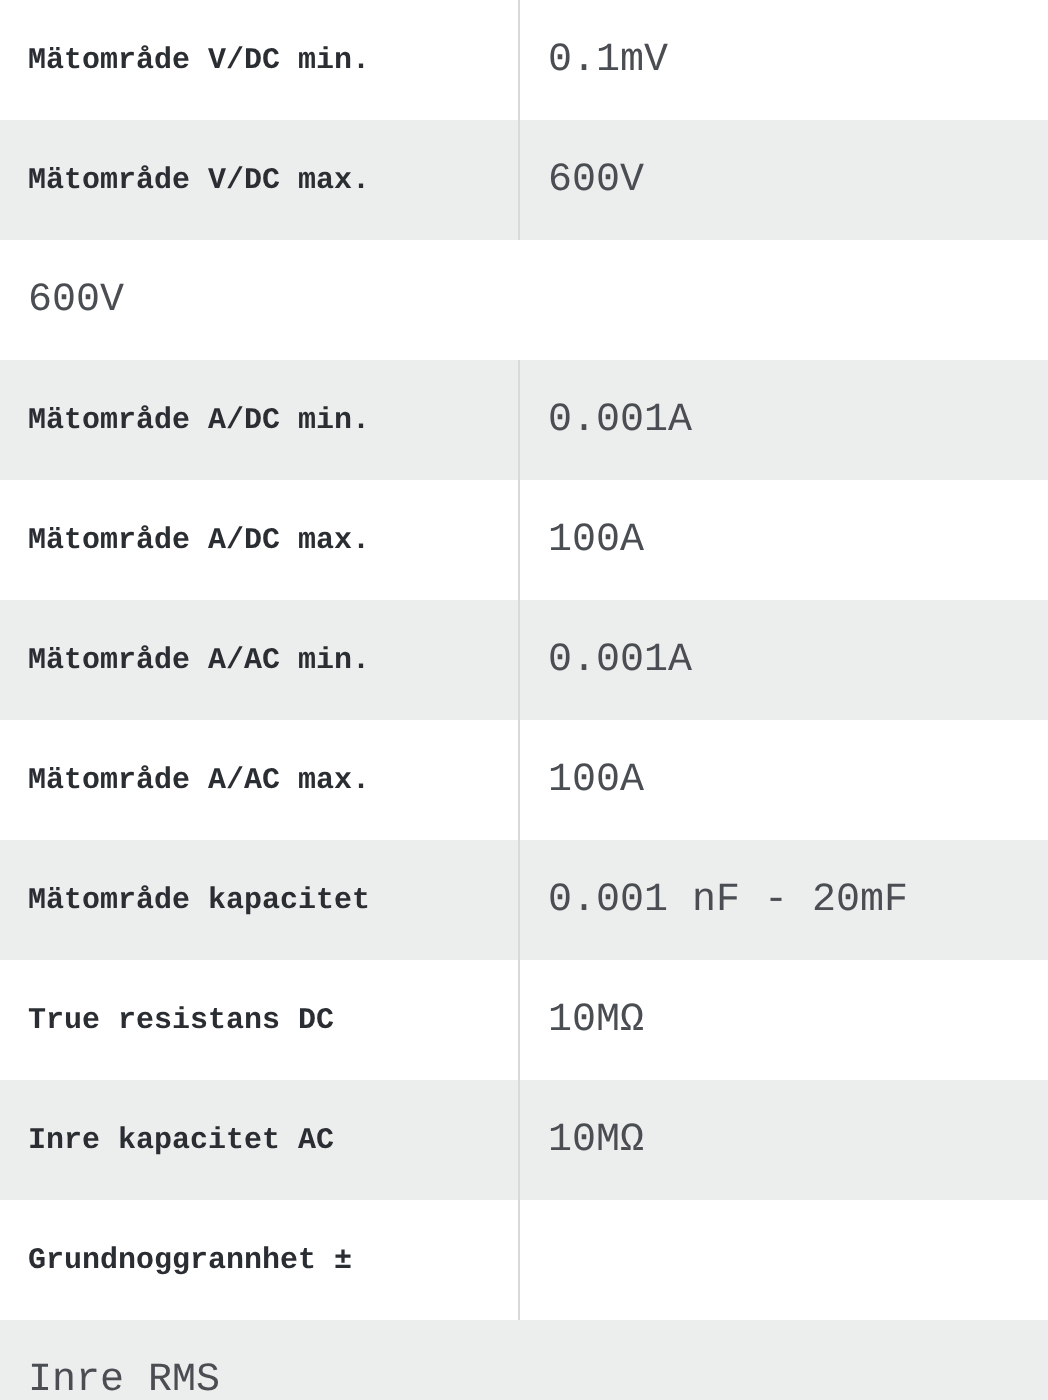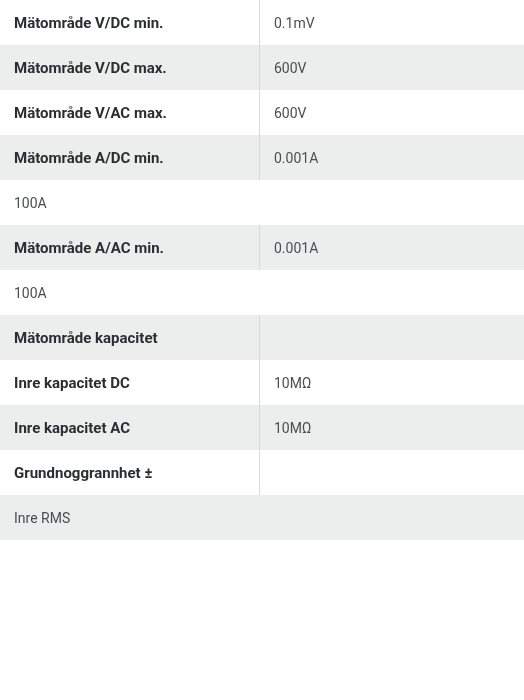--- a/index.html
+++ b/index.html
@@ -12,22 +12,23 @@
       width: 524px;
       background: #ffffff;
       color: #2a2e33;
     }
     .spec-table {
       width: 100%;
       border-collapse: collapse;
     }
     .spec-row {
       display: flex;
-      height: 45px;
+      height: 60px;
       align-items: center;
+      font-family: Liberation Mono, monospace;
     }
     .spec-row:nth-child(odd) {
       background: #ffffff;
     }
     .spec-row:nth-child(even) {
       background: #eceded;
     }
     .spec-label {
       width: 260px;
       padding-left: 14px;
@@ -36,59 +37,61 @@
       color: #2a2e33;
       border-right: 1px solid #d8d9da;
       height: 100%;
       display: flex;
       align-items: center;
     }
     .spec-value {
       flex: 1;
       padding-left: 14px;
       font-weight: 400;
-      font-size: 14px;
+      font-size: 20px;
       color: #4a4e53;
     }
   </style>
 </head>
 <body>
 
 <div class="spec-table">
   <div class="spec-row">
     <div class="spec-label">Mätområde V/DC min.</div>
     <div class="spec-value">0.1mV</div>
   </div>
   <div class="spec-row">
     <div class="spec-label">Mätområde V/DC max.</div>
     <div class="spec-value">600V</div>
   </div>
   <div class="spec-row">
-    <div class="spec-label">Mätområde V/AC max.</div>
     <div class="spec-value">600V</div>
   </div>
   <div class="spec-row">
     <div class="spec-label">Mätområde A/DC min.</div>
     <div class="spec-value">0.001A</div>
   </div>
   <div class="spec-row">
+    <div class="spec-label">Mätområde A/DC max.</div>
     <div class="spec-value">100A</div>
   </div>
   <div class="spec-row">
     <div class="spec-label">Mätområde A/AC min.</div>
     <div class="spec-value">0.001A</div>
   </div>
   <div class="spec-row">
+    <div class="spec-label">Mätområde A/AC max.</div>
     <div class="spec-value">100A</div>
   </div>
   <div class="spec-row">
     <div class="spec-label">Mätområde kapacitet</div>
+    <div class="spec-value">0.001 nF - 20mF</div>
   </div>
   <div class="spec-row">
-    <div class="spec-label">Inre kapacitet DC</div>
+    <div class="spec-label">True resistans DC</div>
     <div class="spec-value">10MΩ</div>
   </div>
   <div class="spec-row">
     <div class="spec-label">Inre kapacitet AC</div>
     <div class="spec-value">10MΩ</div>
   </div>
   <div class="spec-row">
     <div class="spec-label">Grundnoggrannhet ±</div>
   </div>
   <div class="spec-row">

